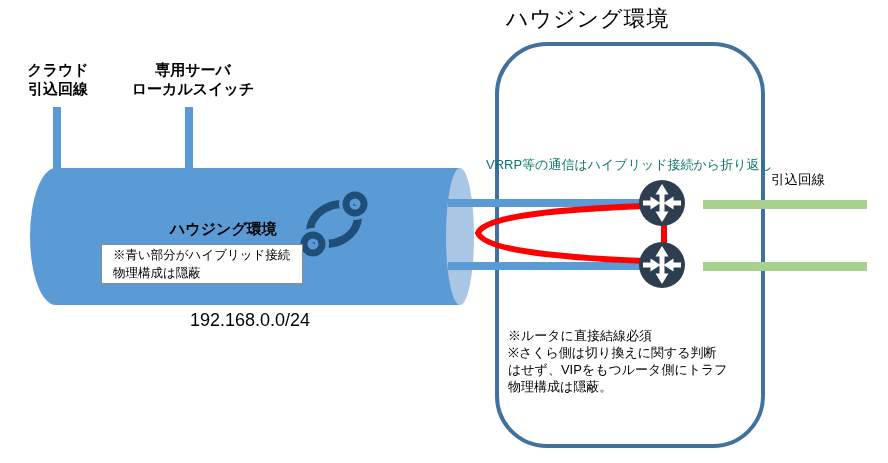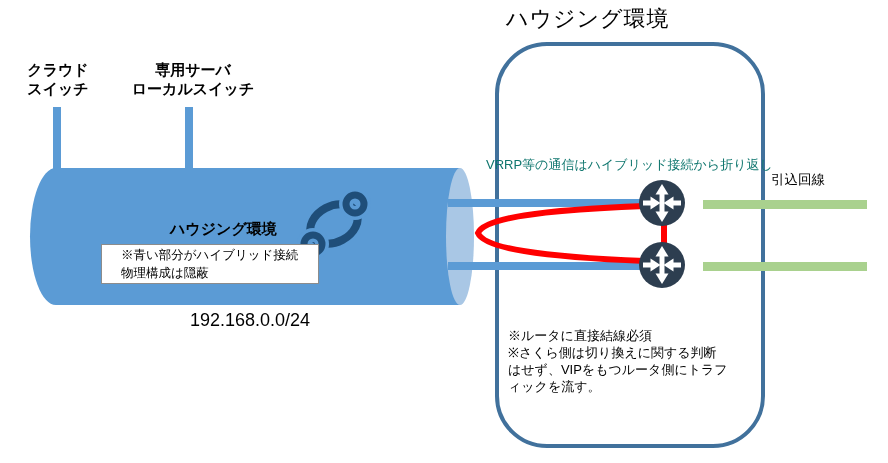--- a/index.html
+++ b/index.html
@@ -12,21 +12,21 @@
   
   .switch-label{font-weight:bold;font-size:15px;line-height:19px;text-align:center;}
   .switch-line{background:#5B9BD5;width:8px;height:62px;top:107px;}
   
   #cyl-body{left:30px;top:168px;width:430px;height:137px;background:#5B9BD5;
     border-radius:26px 0 0 26px / 69px 0 0 69px;}
   #cyl-cap{left:446px;top:168px;width:28px;height:137px;background:#A9C7E5;border-radius:50%;}
   #hybrid-label{left:170px;top:220px;font-weight:bold;font-size:15px;}
   #link-icon{left:296px;top:191px;}
   #hybrid-note-box{left:101px;top:244px;width:178px;background:#fff;border:1px solid #8c8c8c;
-    font-size:12.5px;line-height:18px;padding:1px 19px;}
+    font-size:12.5px;line-height:18px;padding:1px 11px;}
   #subnet-label{left:190px;top:310px;font-size:18px;}
   
   #housing-box{left:495px;top:42px;width:270px;height:406px;border:4px solid #41719C;
     border-radius:52px;box-sizing:border-box;}
   #housing-title{left:506px;top:4px;font-size:22px;letter-spacing:1px;}
   #housing-note{left:508px;top:327px;width:240px;font-size:13px;line-height:17px;}
   #vrrp-note{left:486px;top:156px;font-size:13px;color:#0f766e;white-space:nowrap;z-index:6;}
   #incoming-label{left:771px;top:171px;font-size:13.5px;}
   
   .blue-link{background:#5B9BD5;height:8px;width:193px;left:448px;z-index:2;}
@@ -34,21 +34,21 @@
   #loop-svg{left:470px;top:196px;z-index:3;}
   #router-interlink{left:661px;top:224px;width:6px;height:20px;background:#FF0000;z-index:3;}
   .router{width:46px;height:46px;left:639px;z-index:4;}
 </style>
 </head>
 <body>
 
 <div id="canvas">
 
   <div class="abs switch-label prelines" style="left:8px;top:60px;width:100px;">クラウド
-スイッチ</div>
+引込回線</div>
   <div class="abs switch-label prelines" style="left:113px;top:60px;width:160px;">専用サーバ
 ローカルスイッチ</div>
   <div class="abs switch-line" style="left:53px;"></div>
   <div class="abs switch-line" style="left:185px;"></div>
 
   <div class="abs" id="cyl-body"></div>
   <div class="abs" id="cyl-cap"></div>
   <div class="abs" id="hybrid-label">ハウジング環境</div>
 
   <svg class="abs" id="link-icon" width="76" height="66" viewBox="0 0 76 66">
@@ -62,21 +62,21 @@
   <div class="abs prelines" id="hybrid-note-box">※青い部分がハイブリッド接続
 物理構成は隠蔽</div>
 
   <div class="abs" id="subnet-label">192.168.0.0/24</div>
 
   <div class="abs" id="housing-box"></div>
   <div class="abs" id="housing-title">ハウジング環境</div>
   <div class="abs prelines" id="housing-note">※ルータに直接結線必須
 ※さくら側は切り換えに関する判断
 はせず、VIPをもつルータ側にトラフ
-ィックを流す。</div>
+物理構成は隠蔽。</div>
 
   <div class="abs" id="vrrp-note">VRRP等の通信はハイブリッド接続から折り返し</div>
 
   <div class="abs" id="incoming-label">引込回線</div>
 
   <div class="abs blue-link" style="top:199px;"></div>
   <div class="abs blue-link" style="top:262px;"></div>
 
   <svg class="abs" id="loop-svg" width="175" height="72" viewBox="0 0 175 72">
     <path d="M 175 10 C 70 14 14 22 8 37 C 14 52 70 61 175 65" fill="none" stroke="#FF0000" stroke-width="6" stroke-linecap="round"></path>

